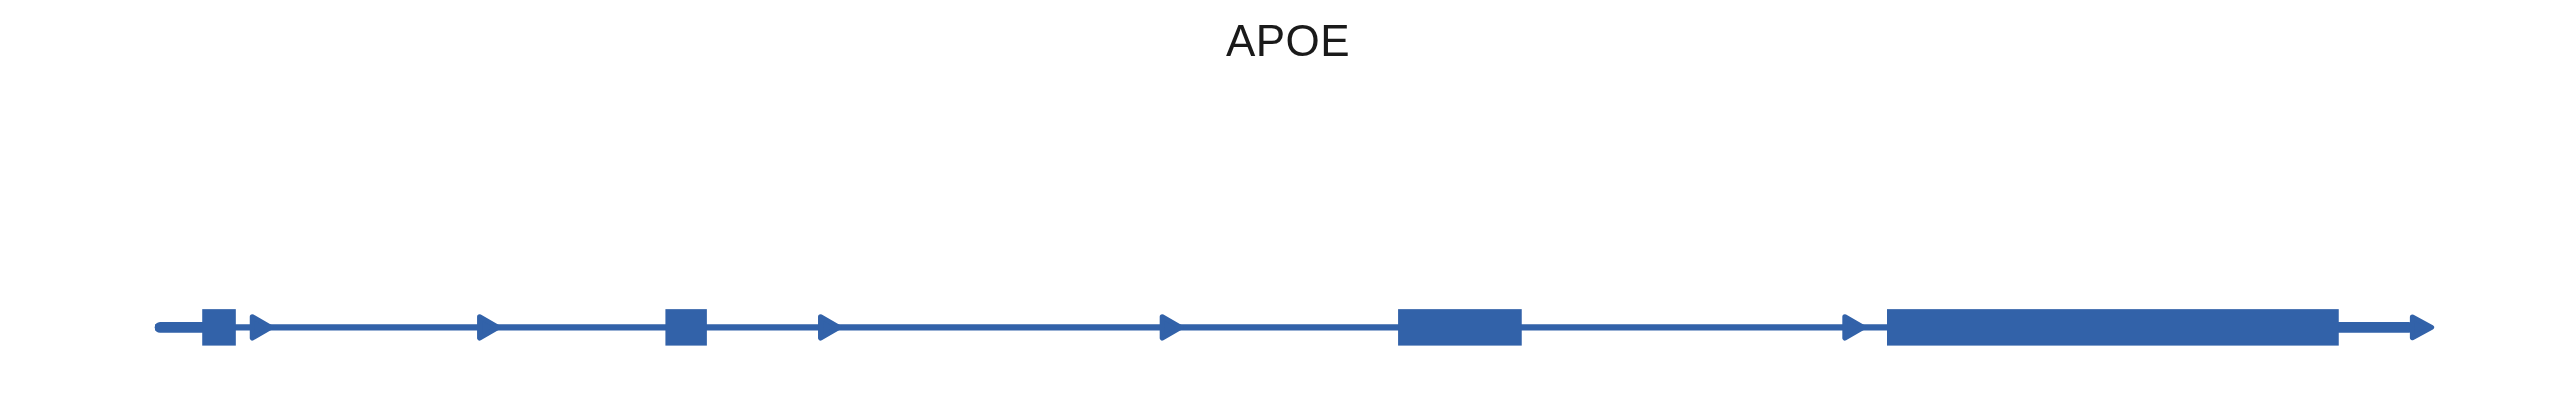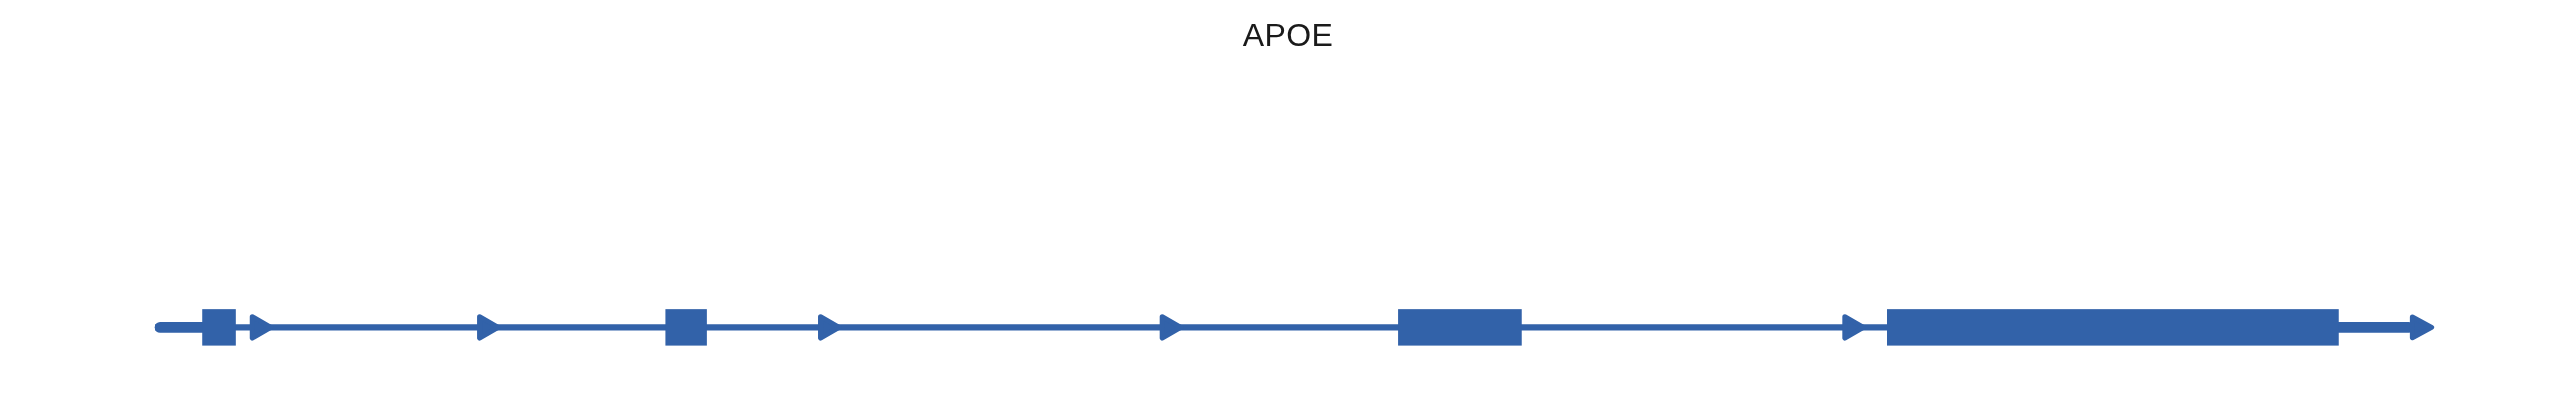--- a/index.html
+++ b/index.html
@@ -14,21 +14,21 @@
     background: #ffffff;
     overflow: hidden;
     font-family: "Liberation Sans", sans-serif;
   }
   .gene-title {
     position: absolute;
     top: 18.6px;
     left: 0;
     width: 100%;
     text-align: center;
-    font-size: 32px;
+    font-size: 44px;
     line-height: 1;
     font-weight: 400;
     color: #1a1a1a;
     letter-spacing: 0.4px;
   }
   .gene-svg {
     position: absolute;
     left: 0;
     top: 0;
     display: block;

